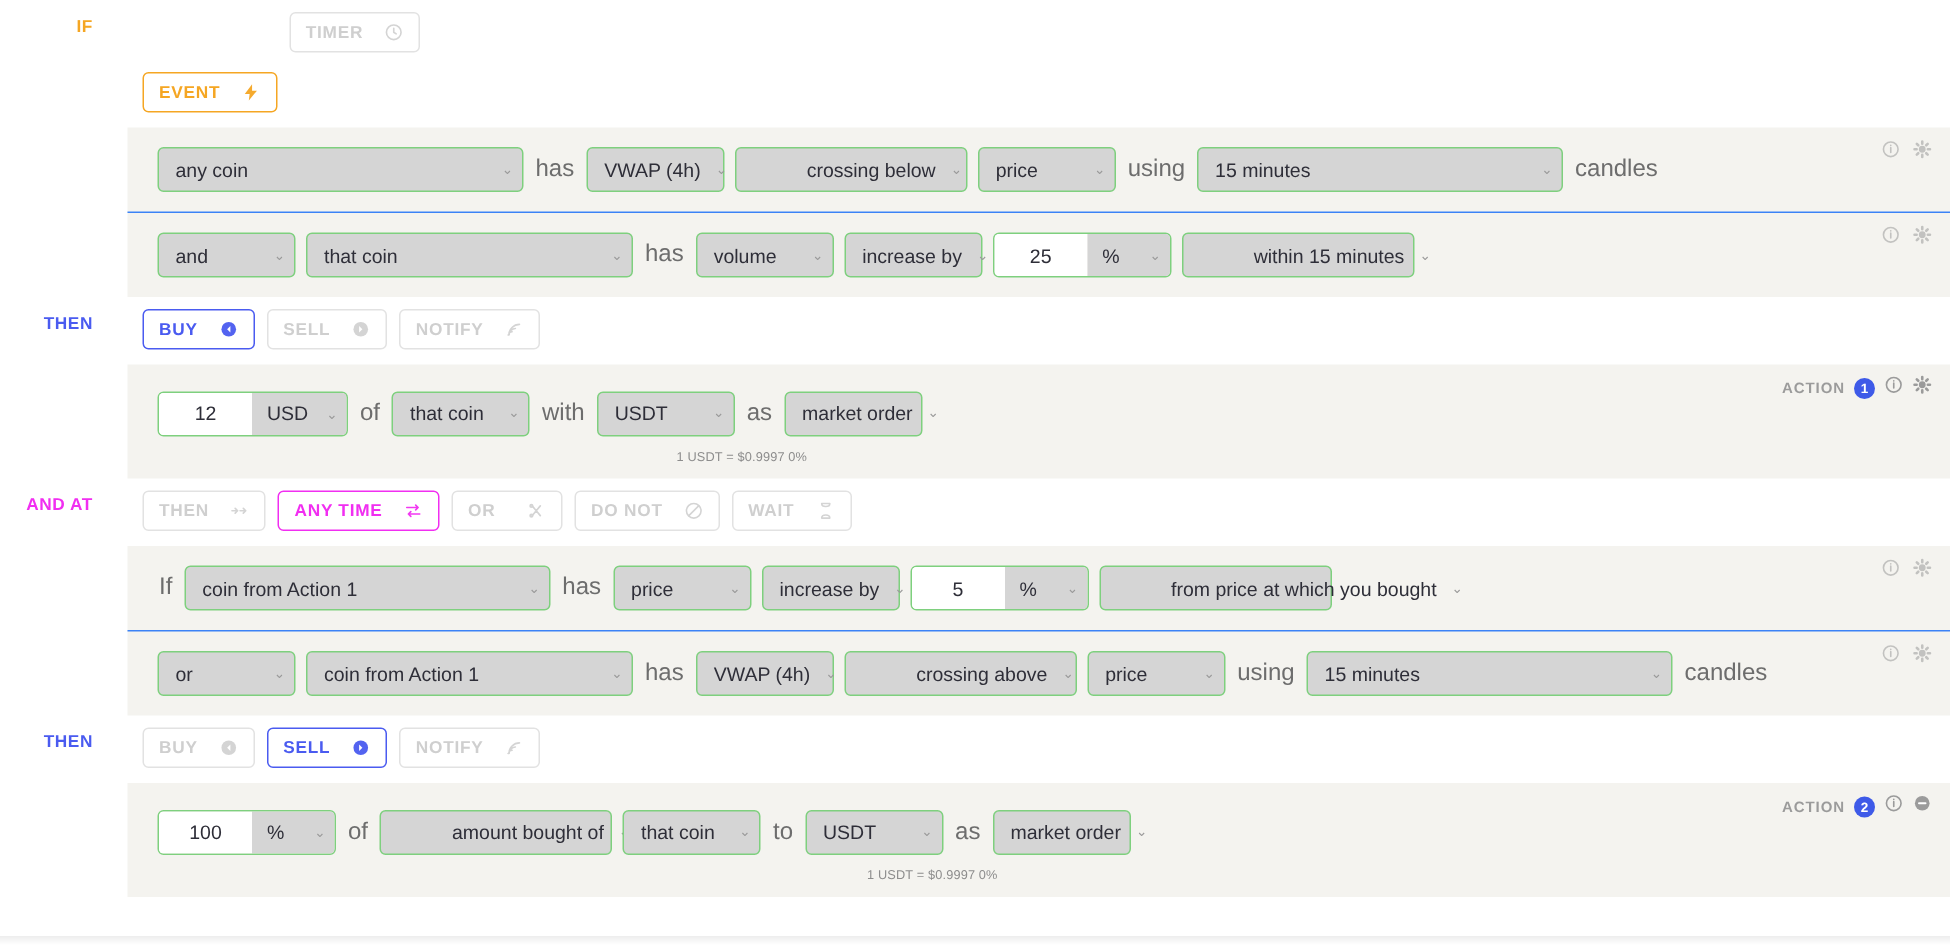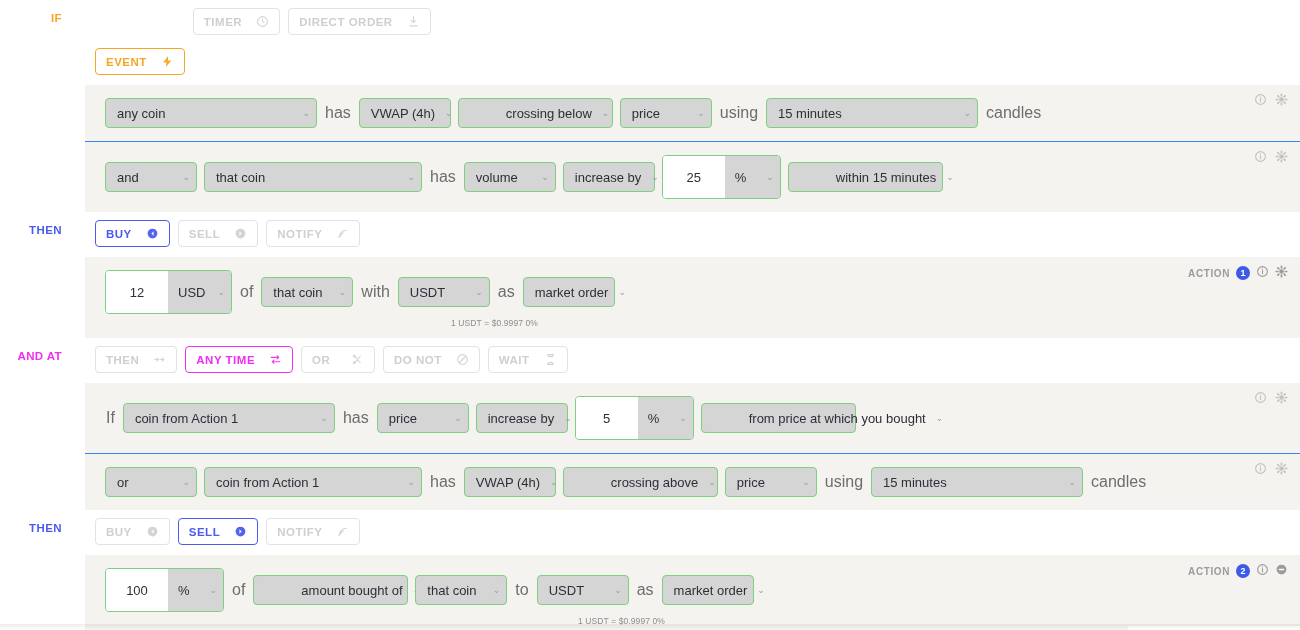--- a/index.html
+++ b/index.html
@@ -76,28 +76,28 @@
     font-size: 13px; color: #2e2e38;
     white-space: nowrap;
     position: relative;
   }
   .sel .txt { font-weight: normal; }
   .sel .caret {
     margin-left: auto; padding-left: 10px;
     color: #9a9a9a; font-size: 9px; line-height: 1;
     display: inline-block;
   }
-  .sel.w-wide  { width: 212px; }
+  .sel.w-wide  { width: 244px; }
   .sel.w-wide2 { width: 218px; }
   .sel.w-med   { width: 155px; padding-left: 47px; }
   .sel.w-sm    { width: 92px; }
 
   
   .numunit {
-    height: 44px; display: inline-flex; align-items: stretch;
+    height: 30px; display: inline-flex; align-items: stretch;
     border: 1px solid #7ed07e; border-radius: 4px; overflow: hidden;
   }
   .numunit .num {
     background: #fff; width: 62px;
     display: flex; align-items: center; justify-content: center;
     font-size: 13px; color: #2e2e38;
   }
   .numunit .unit {
     background: #d5d5d5; min-width: 55px;
     display: flex; align-items: center; gap: 12px;
@@ -159,30 +159,20 @@
               <span class="t-label">TIMER</span>
               <span class="t-ico">
                 <span style="display: inline-flex;">
                   <svg width="13" height="13" viewBox="0 0 24 24" fill="none" stroke="#d2d2d2" stroke-width="2" stroke-linecap="round" stroke-linejoin="round">
                     <circle cx="12" cy="12" r="9"></circle>
                     <path d="M12 7 v5 l3 2"></path>
                   </svg>
                 </span>
               </span>
             </div>
-            <div class="tab">
-              <span class="t-label">DIRECT ORDER</span>
-              <span class="t-ico">
-                <span style="display: inline-flex;">
-                  <svg width="13" height="13" viewBox="0 0 24 24" fill="none" stroke="#d2d2d2" stroke-width="2" stroke-linecap="round" stroke-linejoin="round">
-                    <path d="M12 3 v10 M8 10 l4 4 4-4 M5 20 h14"></path>
-                  </svg>
-                </span>
-              </span>
-            </div>
           </div>
           <div class="panel">
             <div class="row">
               <div class="sel w-wide">
                 <span class="txt">any coin</span>
                 <span class="caret">⌄</span>
               </div>
               <span class="word">has</span>
               <div class="sel w-sm">
                 <span class="txt">VWAP (4h)</span>

